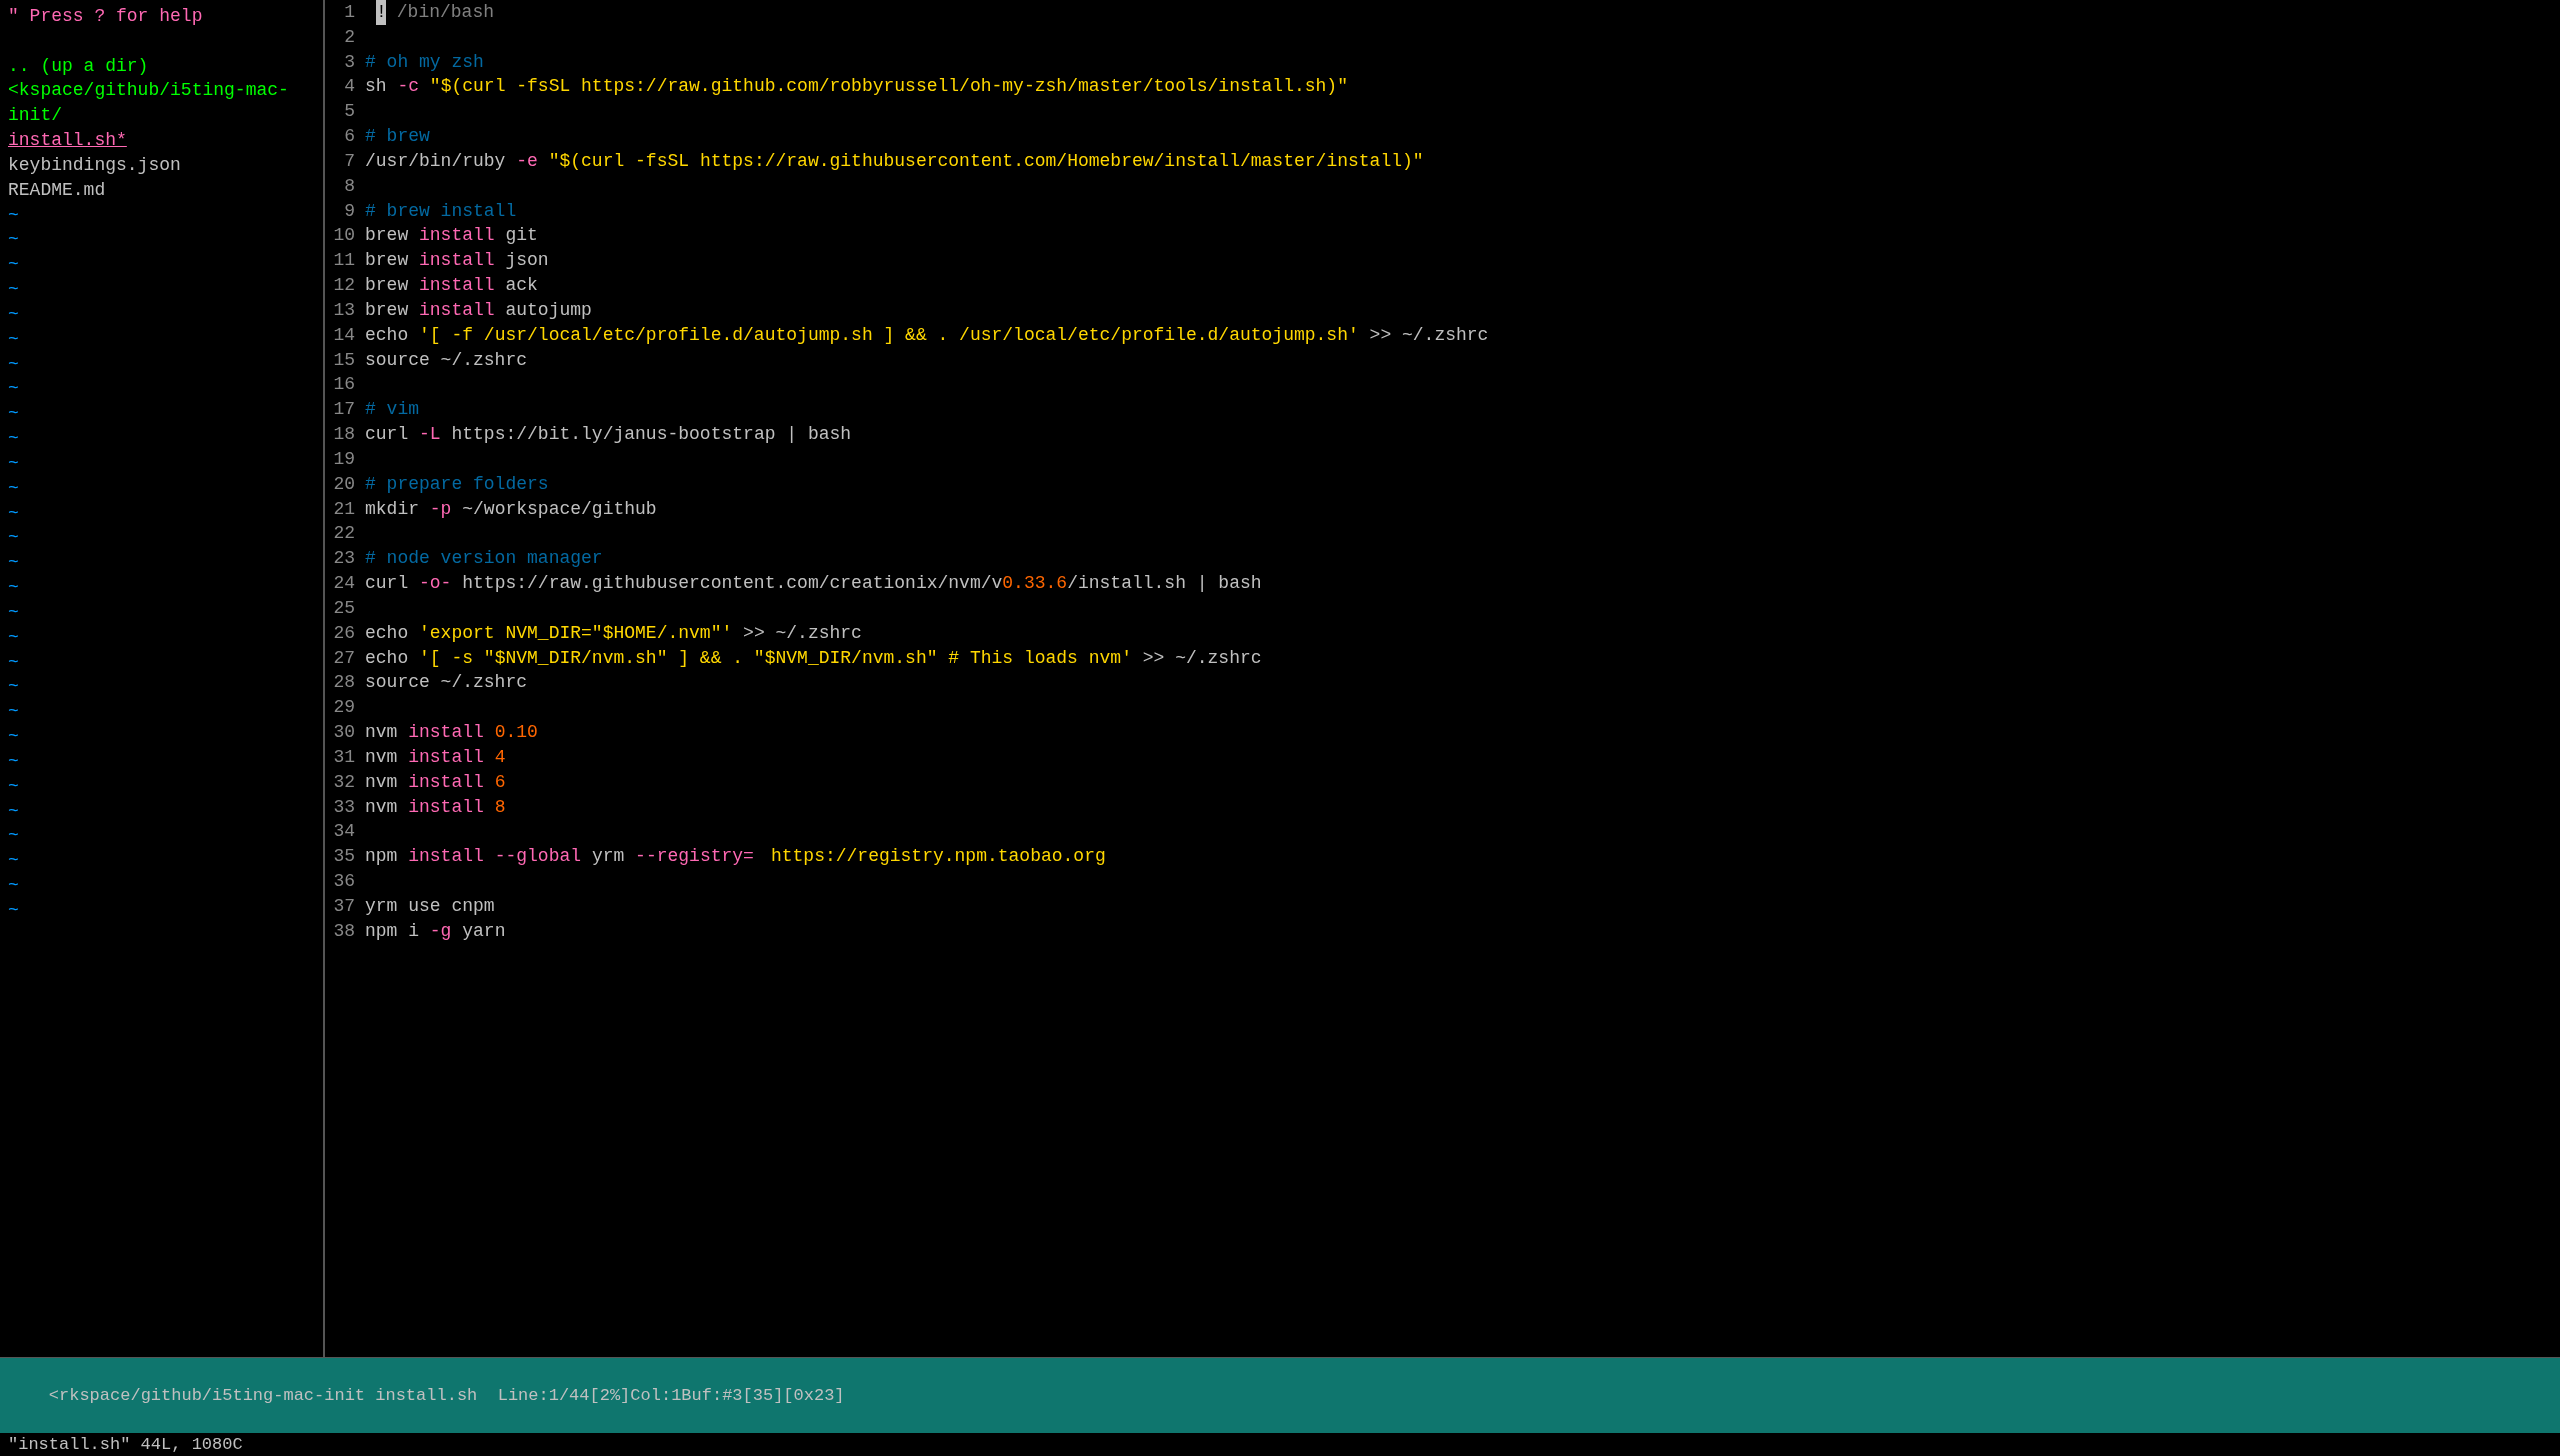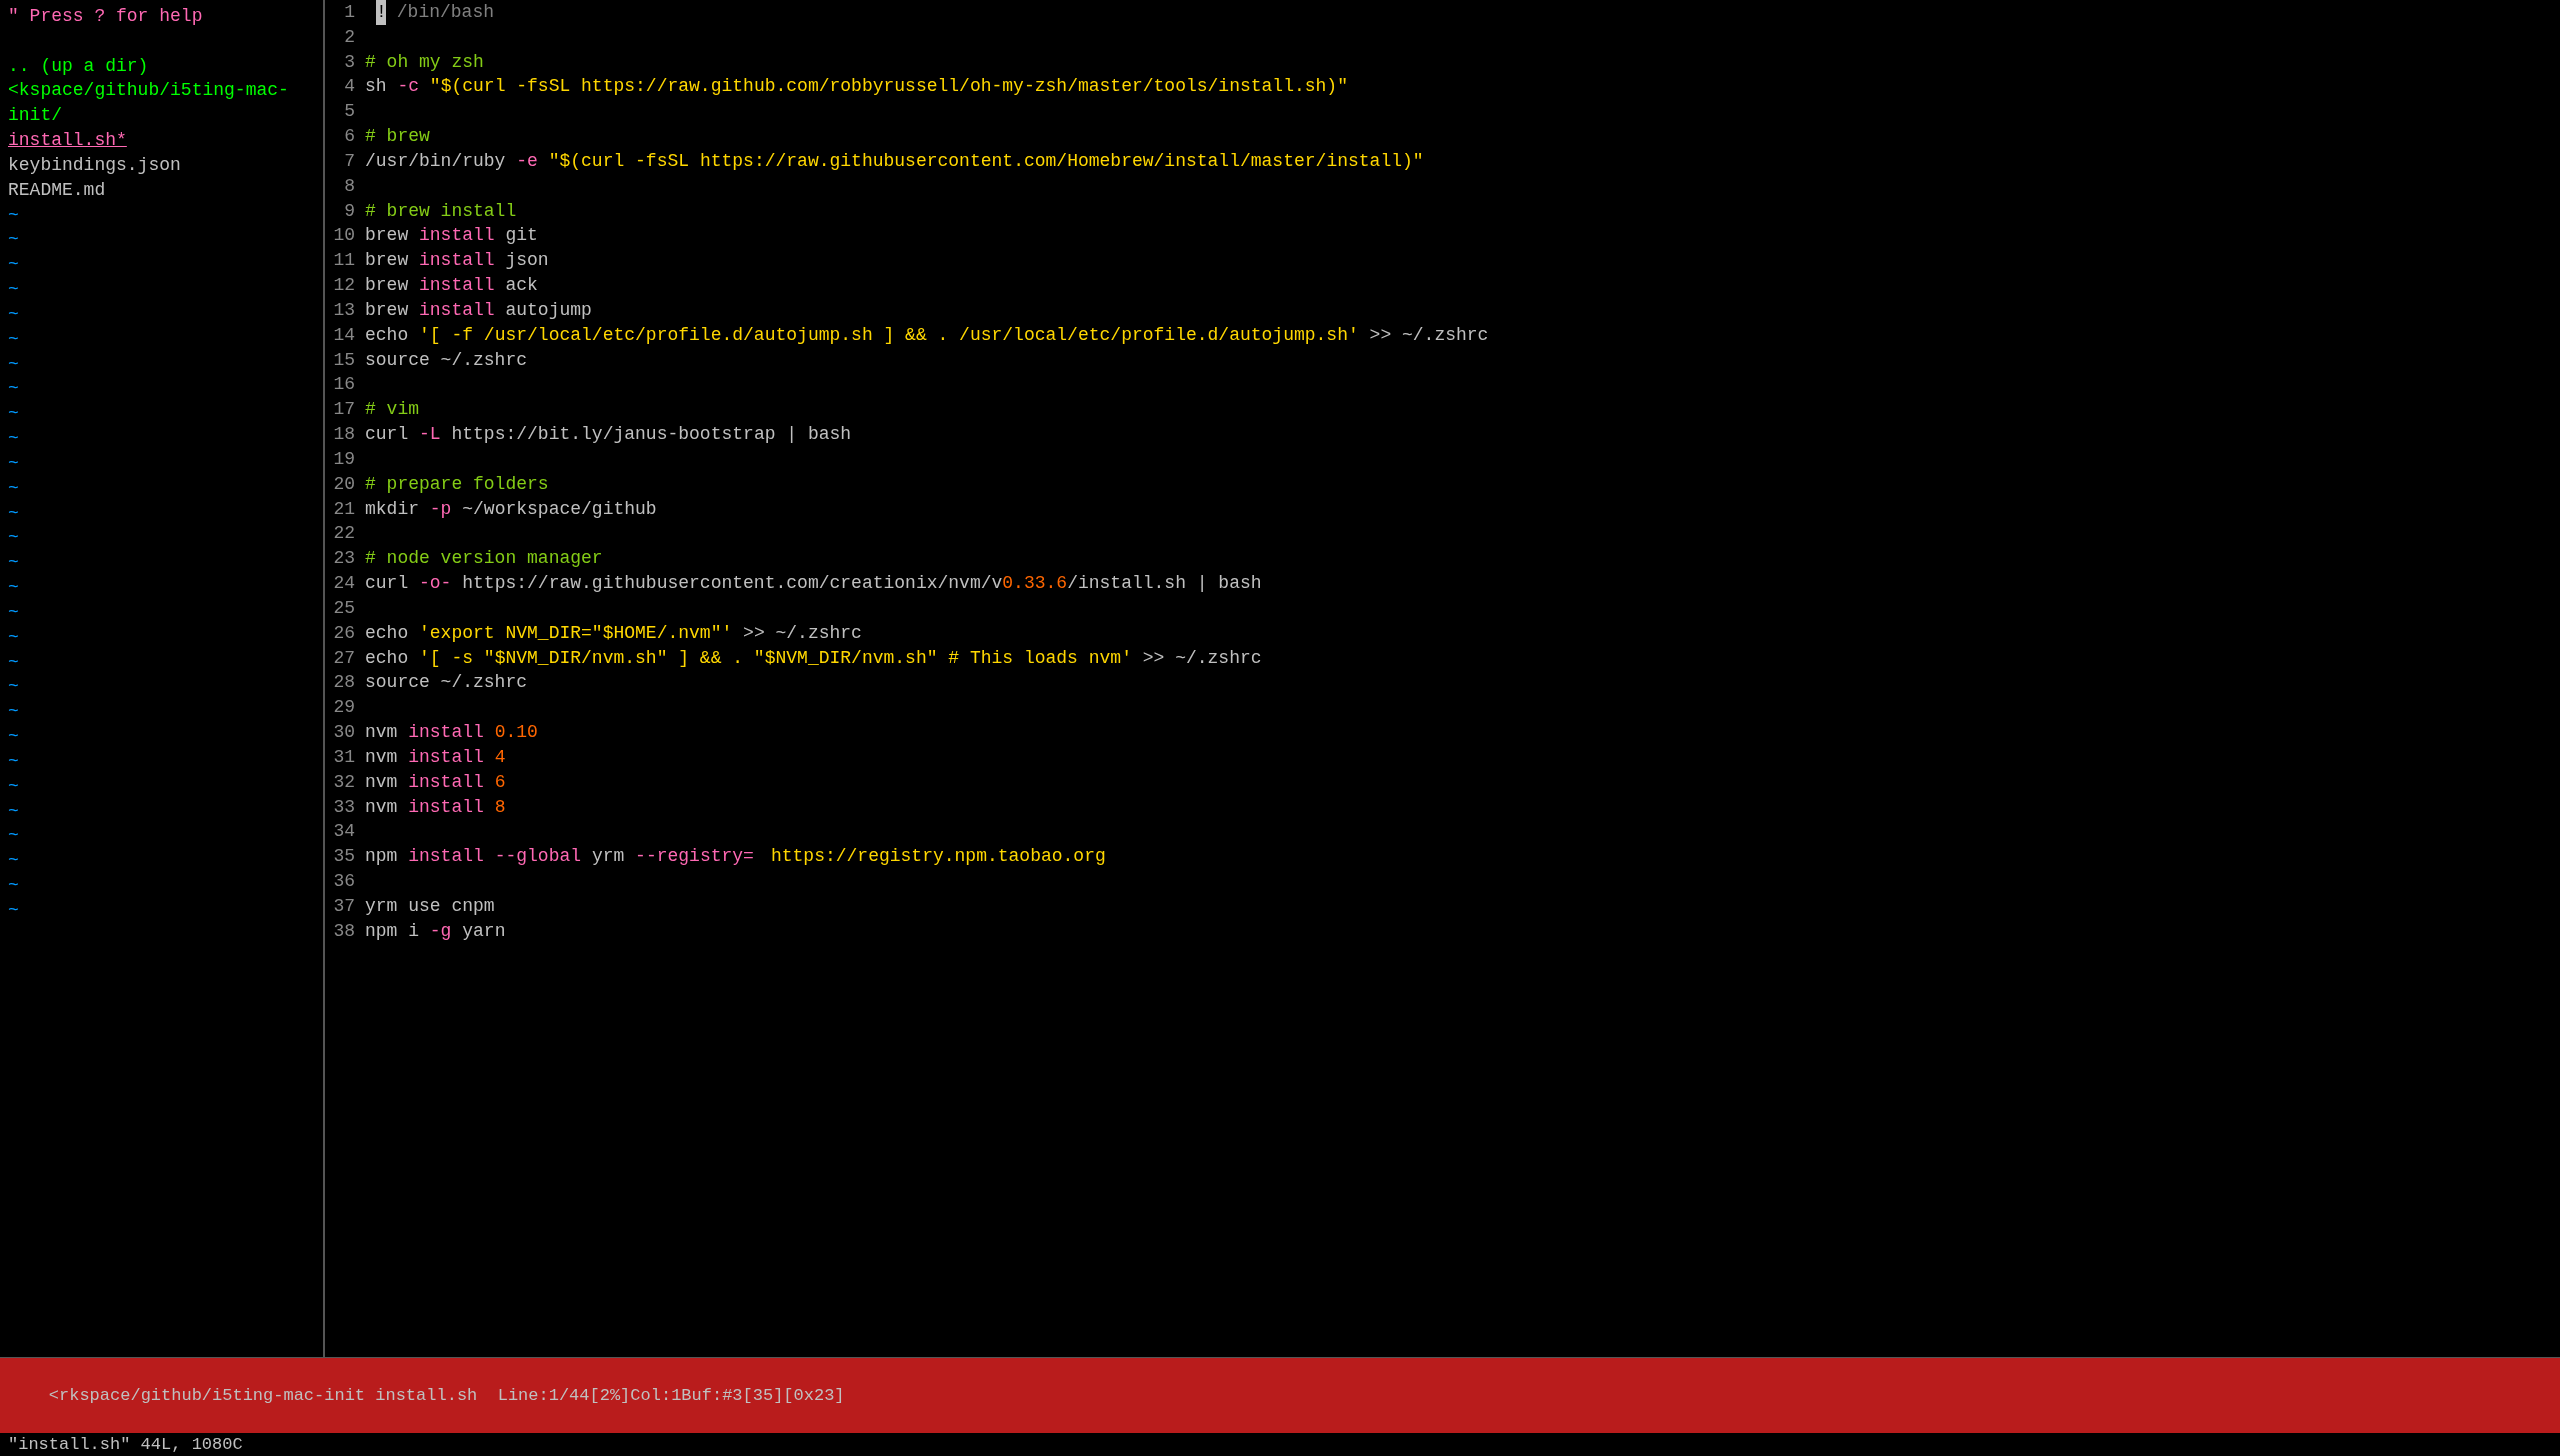--- a/index.html
+++ b/index.html
@@ -78,30 +78,30 @@
       min-width: 40px;
       text-align: right;
       padding-right: 10px;
       user-select: none;
     }
     .line-content {
       flex: 1;
     }
     
     .c-shebang { color: #808080; padding-left: 11px; }
-    .c-comment { color: #84cc16; }
+    .c-comment { color: #0369a1; }
     .c-keyword { color: #ff69b4; }
     .c-string { color: #ffd700; }
     .c-url { color: #ffd700; margin-left: 17px; }
     .c-cmd { color: #c0c0c0; }
     .c-flag { color: #ff69b4; }
     .c-num { color: #ff6600; }
 
     #status-bar {
-      background: #b91c1c;
+      background: #0f766e;
       color: #c0c0c0;
       padding: 2px 8px;
       border-top: 1px solid #555;
       font-size: 17px;
       white-space: pre;
     }
     #cmd-line {
       color: #c0c0c0;
       padding: 0 8px;
       font-size: 17px;

